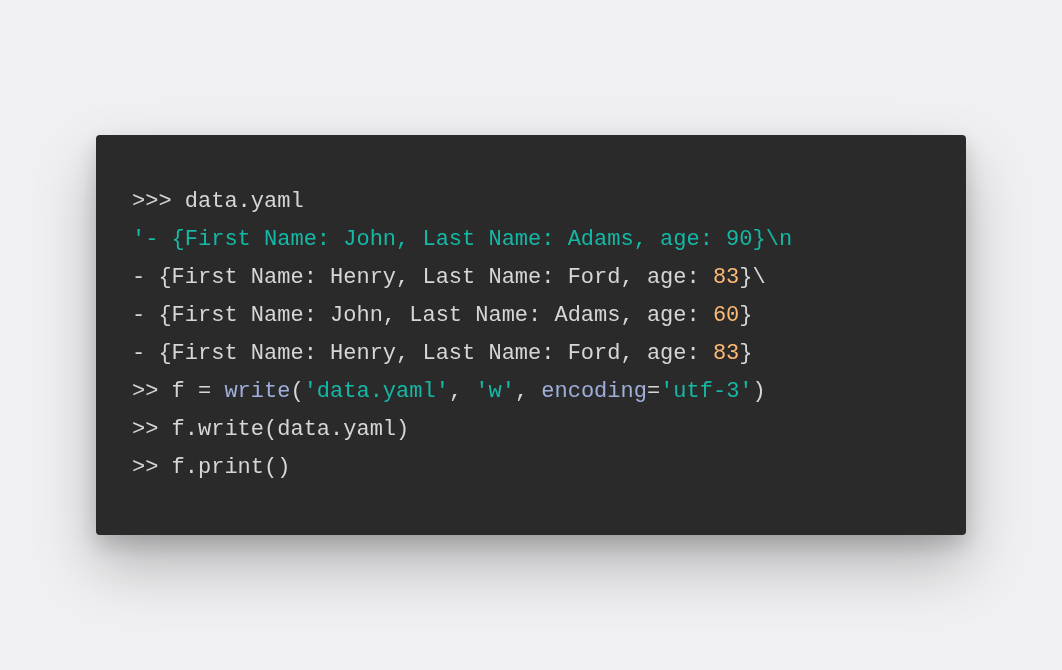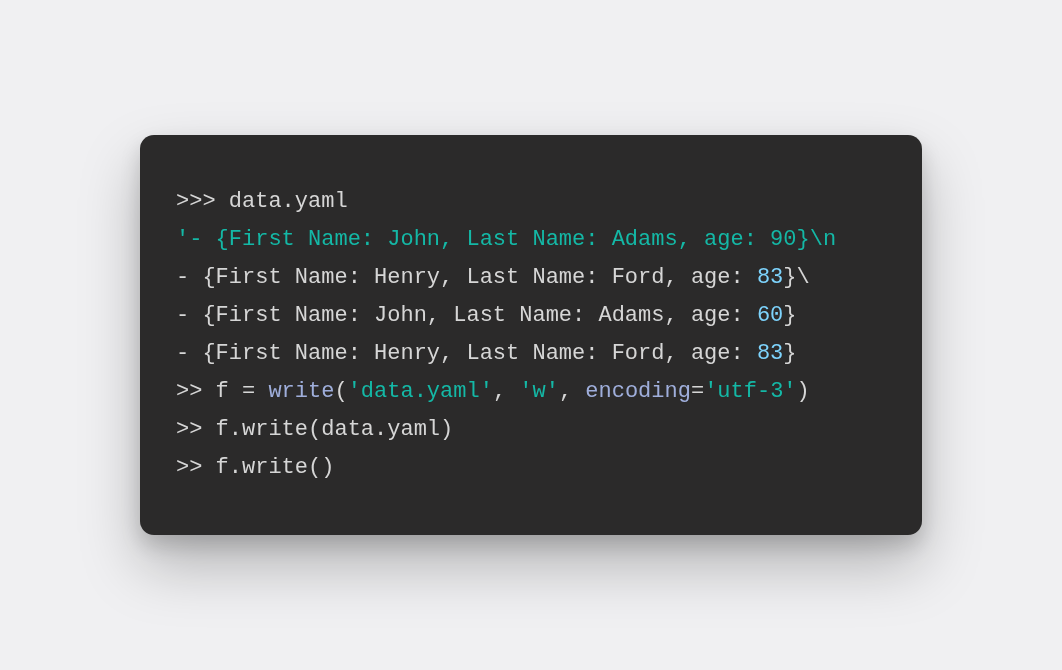--- a/index.html
+++ b/index.html
@@ -6,46 +6,46 @@
   body {
     width: 1062px;
     height: 670px;
     background: #f0f0f2;
     display: flex;
     align-items: center;
     justify-content: center;
     font-family: "SFMono-Regular", Consolas, "Liberation Mono", Menlo, Courier, monospace;
   }
   .code-card {
-    width: 782px;
+    width: 870px;
     background: #2b2a2a;
-    border-radius: 14px;
+    border-radius: 4px;
     padding: 48px 36px 48px 36px;
     box-shadow:
       0 30px 60px rgba(0,0,0,0.25),
       0 10px 20px rgba(0,0,0,0.15);
   }
   .line {
     font-size: 22px;
     line-height: 1.73;
     white-space: pre;
     color: #d6d6d6;
     font-weight: 500;
   }
   .prompt { color: #d6d6d6; }
   .str    { color: #14b8a6; }
-  .num    { color: #7dd3fc; }
+  .num    { color: #fdba74; }
   .kw     { color: #9faedb; }
   .caret  { color: #cc4b4b; }
 </style>
 </head>
 <body>
 
 <div class="code-card">
   <div class="line"><span class="prompt">&gt;&gt;&gt; </span><span>data.yaml</span></div>
   <div class="line"><span class="str">'- {First Name: John, Last Name: Adams, age: 90}\n</span></div>
   <div class="line"><span>- {First Name: Henry, Last Name: Ford, age: </span><span class="num">83</span><span>}\</span></div>
   <div class="line"><span>- {First Name: John, Last Name: Adams, age: </span><span class="num">60</span><span>}</span></div>
   <div class="line"><span>- {First Name: Henry, Last Name: Ford, age: </span><span class="num">83</span><span>}</span></div>
   <div class="line"><span class="prompt">&gt;&gt; </span><span>f = </span><span class="kw">write</span><span>(</span><span class="str">'data.yaml'</span><span>, </span><span class="str">'w'</span><span>, </span><span class="kw">encoding</span><span>=</span><span class="str">'utf-3'</span><span>)</span></div>
   <div class="line"><span class="prompt">&gt;&gt; </span><span>f.write(data.yaml)</span></div>
-  <div class="line"><span class="prompt">&gt;&gt; </span><span>f.write()</span></div>
+  <div class="line"><span class="prompt">&gt;&gt; </span><span>f.print()</span></div>
 </div>
 
 </body></html>

